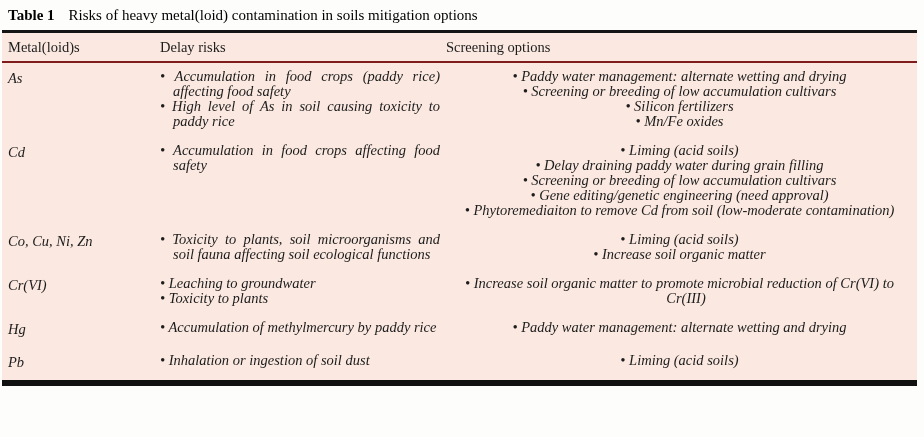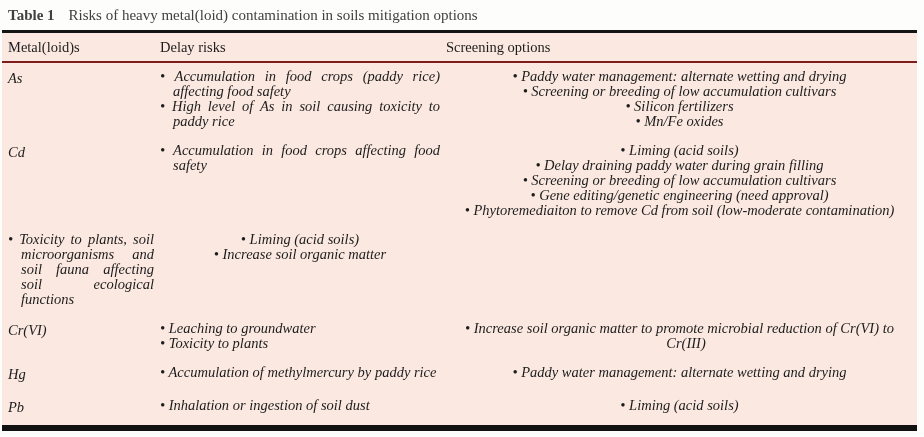--- a/index.html
+++ b/index.html
@@ -12,21 +12,21 @@
     width: 924px;
     height: 437px;
     background: #fdfefb;
     box-sizing: border-box;
     position: relative;
     overflow: hidden;
   }
   .caption {
     padding: 7px 10px 6px 8px;
     font-size: 15px;
-    color: #404040;
+    color: #000000;
     background: #fdfefb;
     white-space: nowrap;
   }
   .caption .cap-label { font-weight: bold; margin-right: 14px; }
   .table-area {
     background: #fbe9e1;
     margin: 0 7px 0 2px;
     border-top: 3px solid #151515;
     border-bottom: 6px solid #111111;
     color: #1c1c1c;
@@ -98,20 +98,21 @@
     <div class="cell mit-col">
             <div class="bullet"><span class="dot">• </span>Liming (acid soils)</div>
             <div class="bullet"><span class="dot">• </span>Delay draining paddy water during grain filling</div>
             <div class="bullet"><span class="dot">• </span>Screening or breeding of low accumulation cultivars</div>
             <div class="bullet"><span class="dot">• </span>Gene editing/genetic engineering (need approval)</div>
             <div class="bullet"><span class="dot">• </span>Phytoremediaiton to remove Cd from soil (low-moderate contamination)</div>
           </div>
   </div>
 
   <div class="grid-row">
+    <div class="cell metal-cell">Co, Cu, Ni, Zn</div>
     <div class="cell risk-col">
             <div class="bullet"><span class="dot">• </span>Toxicity to plants, soil microorganisms and soil fauna affecting soil ecological functions</div>
           </div>
     <div class="cell mit-col">
             <div class="bullet"><span class="dot">• </span>Liming (acid soils)</div>
             <div class="bullet"><span class="dot">• </span>Increase soil organic matter</div>
           </div>
   </div>
 
   <div class="grid-row">

